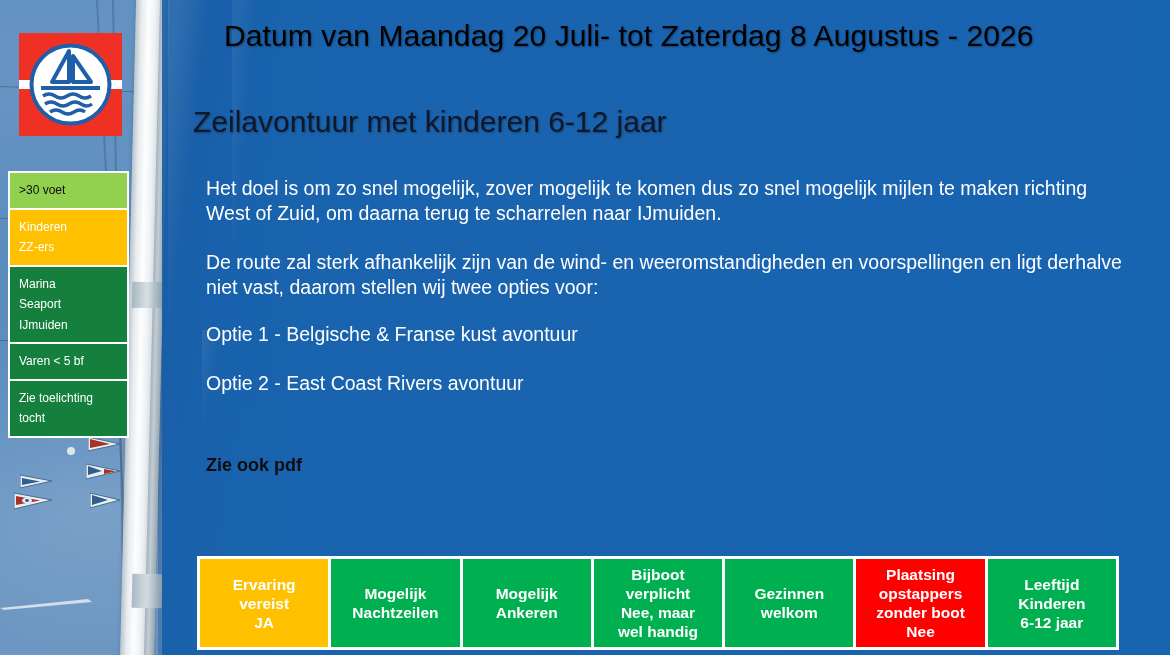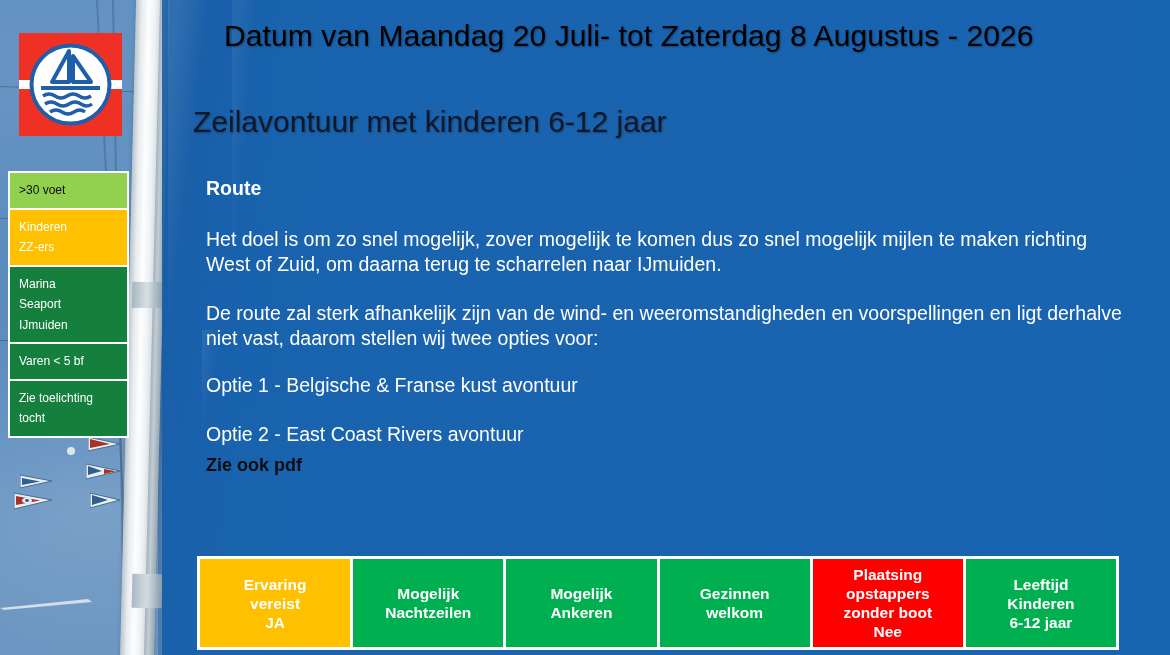--- a/index.html
+++ b/index.html
@@ -380,21 +380,20 @@
     </div>
     <div class="sb-cell green">
       <span>Zie toelichting tocht</span>
     </div>
   </div>
 
   <div class="title">Datum van Maandag 20 Juli- tot Zaterdag 8 Augustus - 2026</div>
   <div class="subtitle">Zeilavontuur met kinderen 6-12 jaar</div>
 
   <div class="body-block">
-    <div class="h">Route</div>
     <p>Het doel is om zo snel mogelijk, zover mogelijk te komen dus zo snel mogelijk mijlen te maken richting West of Zuid, om daarna terug te scharrelen naar IJmuiden.</p>
     <p class="tight">De route zal sterk afhankelijk zijn van de wind- en weeromstandigheden en voorspellingen en ligt derhalve niet vast, daarom stellen wij twee opties voor:</p>
     <p>Optie 1 - Belgische &amp; Franse kust avontuur</p>
     <p><span>Optie 2 - East Coast </span><span class="sq">Rivers</span><span> avontuur</span></p>
   </div>
   <div class="zie-ook">Zie ook pdf</div>
 
   <div class="attr-table">
     <div class="attr-cell amber">
         <span class="lines">Ervaring
@@ -403,20 +402,26 @@
       </div>
     <div class="attr-cell green">
         <span class="lines">Mogelijk
 Nachtzeilen</span>
       </div>
     <div class="attr-cell green">
         <span class="lines">Mogelijk
 Ankeren</span>
       </div>
     <div class="attr-cell green">
+        <span class="lines">Bijboot
+verplicht
+Nee, maar
+wel handig</span>
+      </div>
+    <div class="attr-cell green">
         <span class="lines">Gezinnen
 welkom</span>
       </div>
     <div class="attr-cell red">
         <span class="lines">Plaatsing
 opstappers
 zonder boot
 Nee</span>
       </div>
     <div class="attr-cell green">

